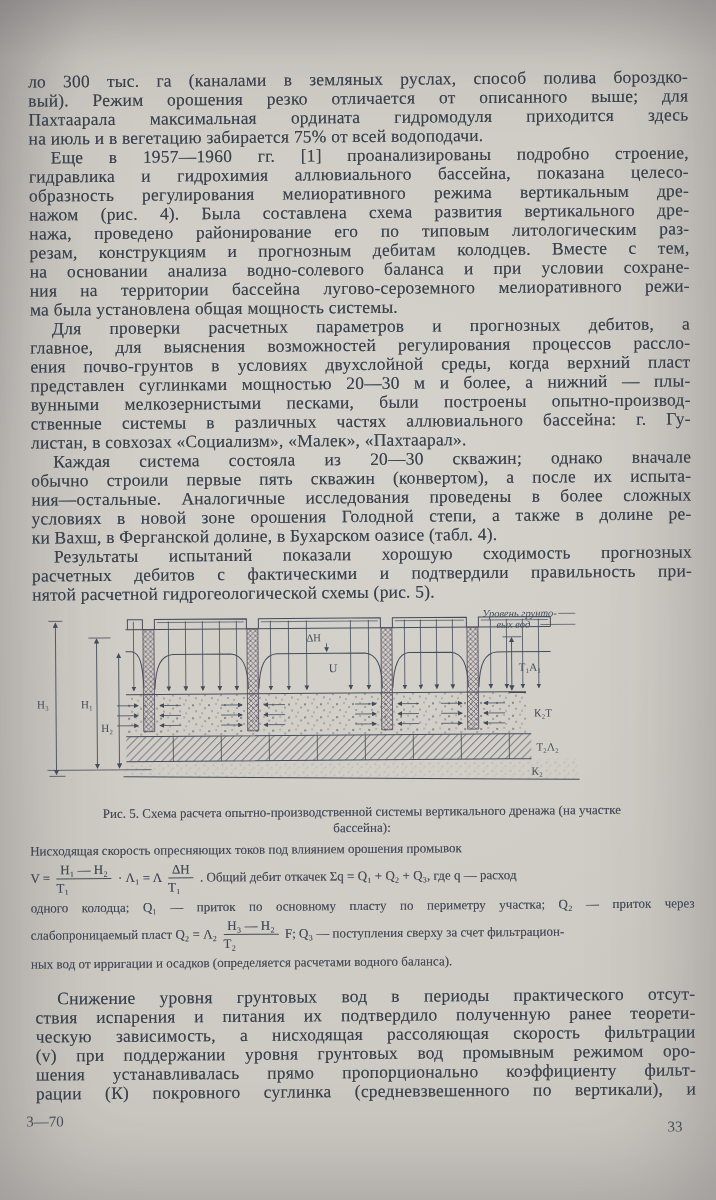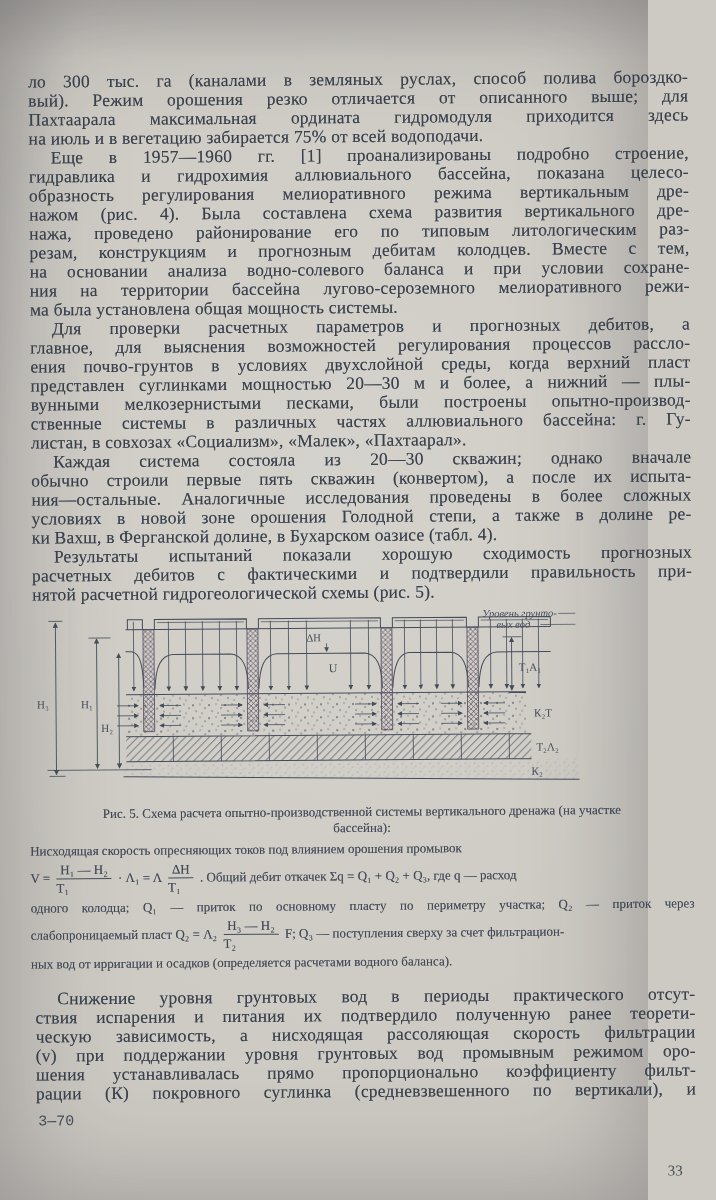--- a/index.html
+++ b/index.html
@@ -5,21 +5,21 @@
 <style>
   html,body{margin:0;padding:0;}
   body{
     width:716px;height:1200px;overflow:hidden;
     background:#cdcac3;
     font-family:"Liberation Serif","DejaVu Serif",serif;
     color:#39414d;
     position:relative;
   }
   #page{
-    width:648px;height:1200px;position:relative;
+    width:716px;height:1200px;position:relative;
     background:
       radial-gradient(ellipse 120% 85% at 53% 42%, rgba(255,255,255,0.16), rgba(0,0,0,0) 62%),
       linear-gradient(100deg, rgba(30,30,38,0.10), rgba(0,0,0,0) 10%),
       linear-gradient(180deg, rgba(30,30,38,0.10), rgba(0,0,0,0) 5%),
       #cdcac3;
     box-shadow: inset 0 0 120px rgba(45,44,52,0.35);
   }
   #content{
     position:absolute;left:0;top:0;width:716px;
     transform:rotate(-0.45deg);transform-origin:50% 50%;
@@ -54,22 +54,22 @@
     display:inline-block;text-align:left;vertical-align:middle;
     line-height:1.1;margin:0 3px;
   }
   .frac .num{display:block;border-bottom:1px solid #444c5a;padding:0 4px 1px;}
   .frac .den{display:block;padding-top:2px;}
   .text-block.after-fig{margin-top:16px;}
   #footer{
     margin:10px 24px 0 22px;position:relative;height:40px;
     font-size:15px;color:#454d59;
   }
-  #sig{position:absolute;left:12px;top:0;font-family:Liberation Mono, monospace;}
-  #pagenum{position:absolute;right:14px;top:10px;margin-top:44px;}
+  #sig{position:absolute;left:0;top:0;}
+  #pagenum{position:absolute;right:14px;top:10px;}
 </style>
 </head>
 <body>
 
 <div id="page">
   <div id="content">
 
     <div class="text-block" id="top-text">
         <div class="para">
           <div class="tline">ло 300 тыс. га (каналами в земляных руслах, способ полива бороздко-</div>

